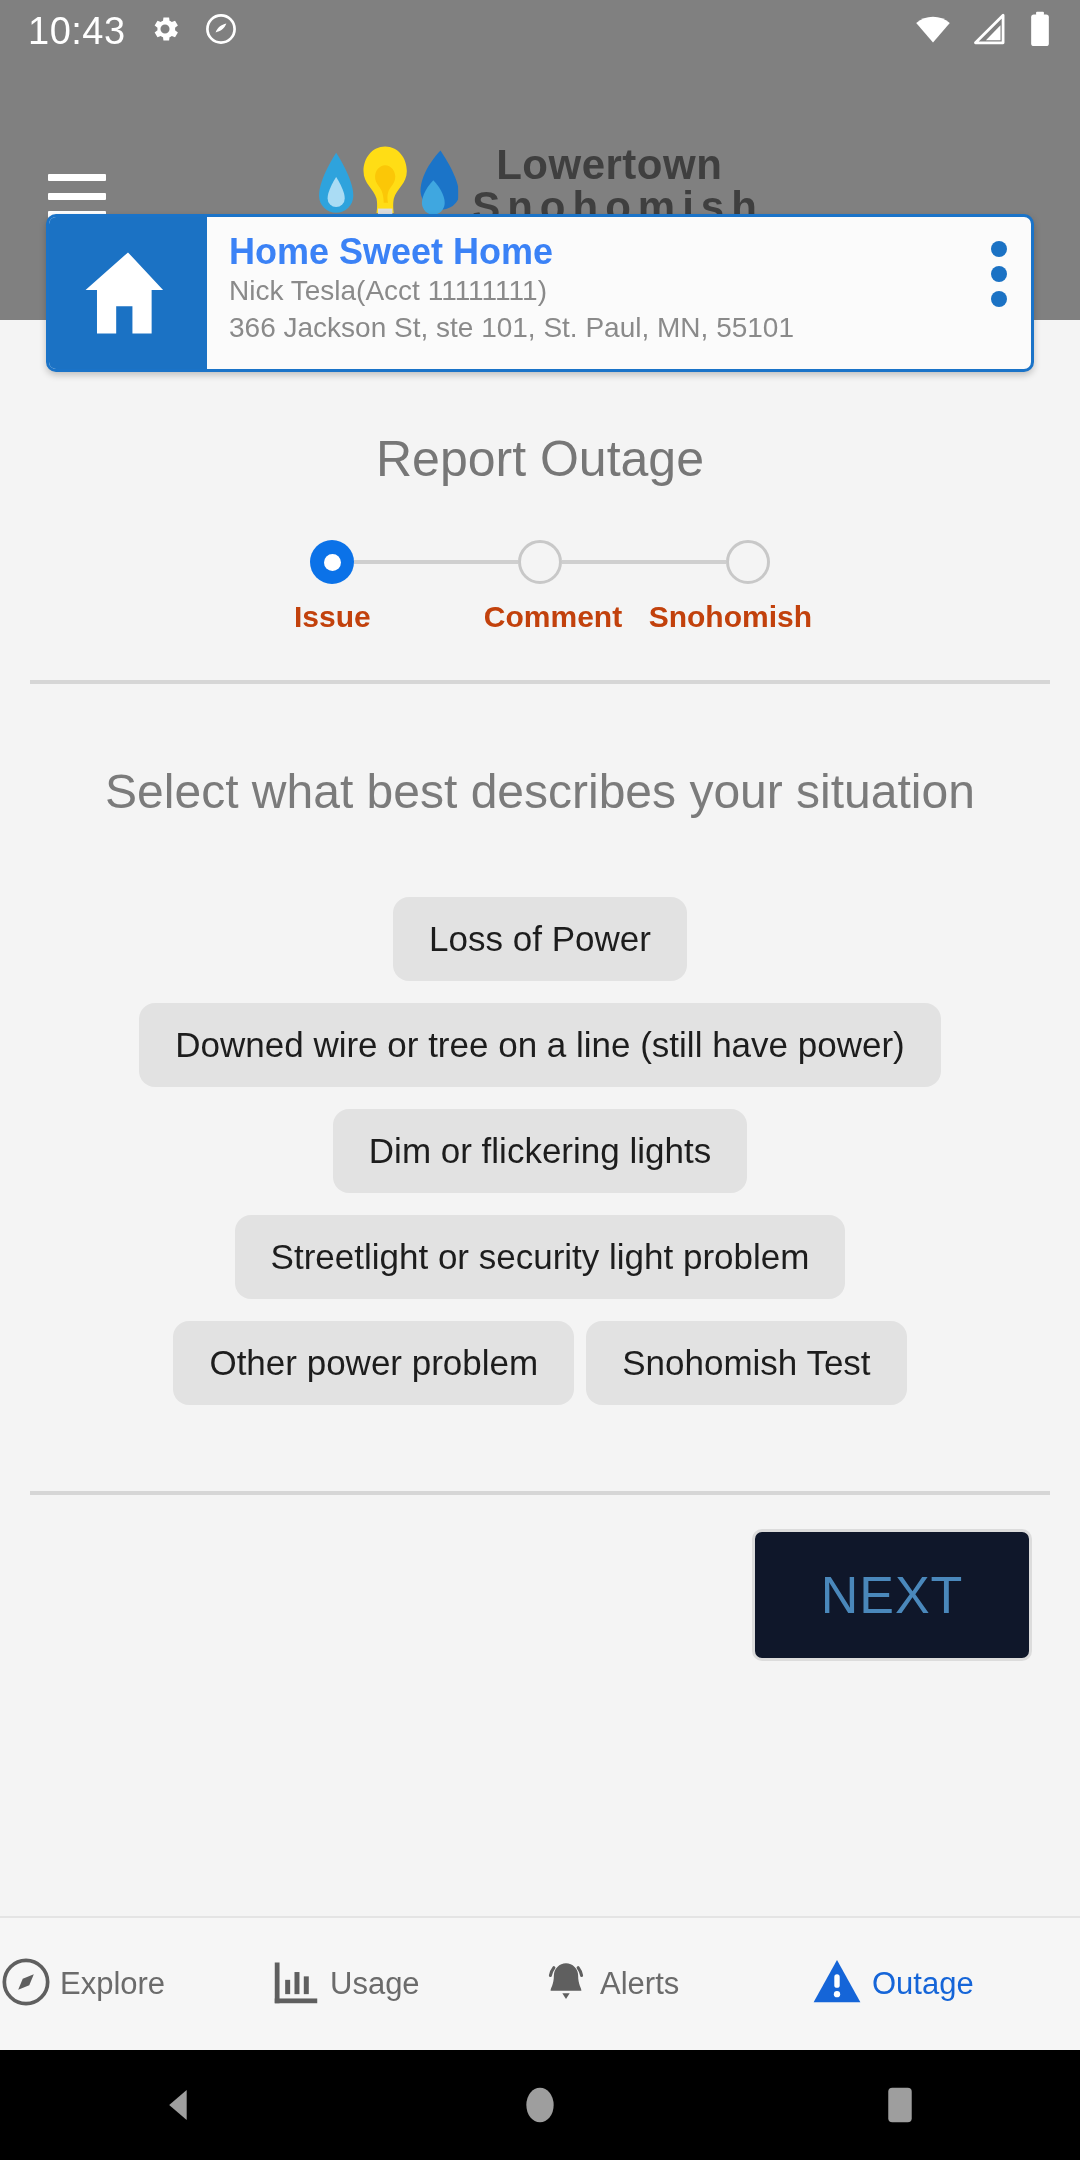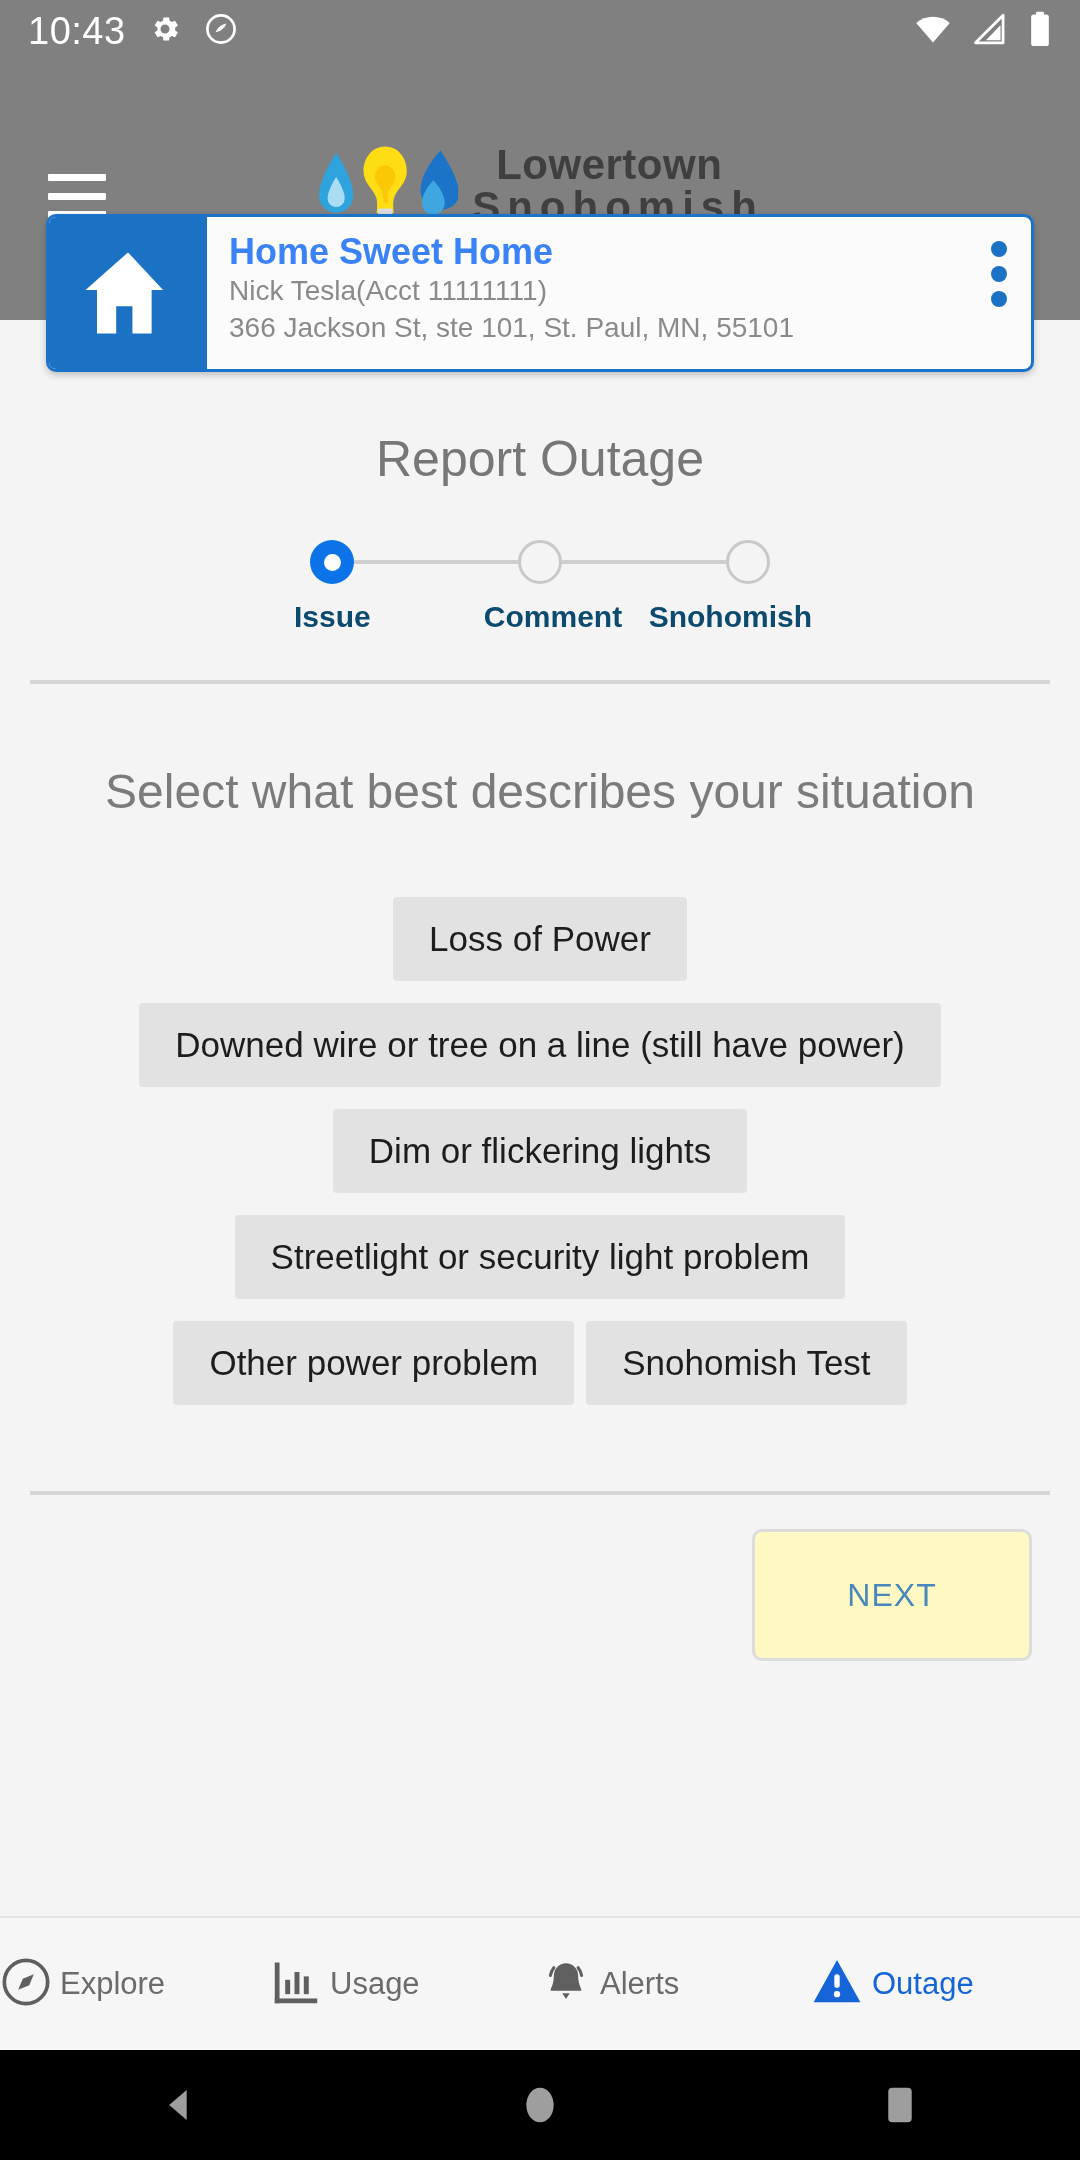--- a/index.html
+++ b/index.html
@@ -98,21 +98,21 @@
   }
   .stepper-track{ display:flex; align-items:center; }
   .step-dot{ width:44px; height:44px; border-radius:50%; flex:none;
              display:flex; align-items:center; justify-content:center; }
   .step-dot.active{ background:#0b72e8; }
   .step-dot.active::after{ content:""; width:17px; height:17px; border-radius:50%; background:#fff; }
   .step-dot.idle{ border:3px solid #c8c8c8; background:transparent; }
   .step-line{ flex:1; height:4px; background:#cfcfcf; }
   .stepper-labels{ display:flex; margin-top:16px; }
   .step-label{
-    font-size:30px; font-weight:bold; color:#0c4a6e;
+    font-size:30px; font-weight:bold; color:#c2410c;
     text-align:center; flex:1;
   }
   .step-label:first-child{ text-align:left; margin-left:-16px; }
   .step-label:last-child{ text-align:right; margin-right:-42px; }
 
   .divider{
     height:4px; background:#d6d6d6;
     margin:46px 30px 0;
   }
 
@@ -121,41 +121,41 @@
     margin-top:80px;
   }
 
   .chips{
     margin-top:78px;
     display:flex; flex-direction:column; align-items:center; gap:22px;
   }
   .chip-row{ display:flex; gap:12px; justify-content:center; }
   .chip{
     background:#e2e2e2;
-    border-radius:4px;
+    border-radius:16px;
     padding:22px 36px;
     font-size:35px;
     color:#1d1d1d;
     cursor:pointer;
     white-space:nowrap;
   }
 
   .divider-bottom{
     height:4px; background:#d6d6d6;
     margin:86px 30px 0;
   }
 
   .next-wrap{ display:flex; justify-content:flex-end; padding:34px 48px 0; }
   .next-btn{
     width:280px; height:132px;
     border:3px solid #dcdcdc;
     border-radius:10px;
-    background:#fef9c3;
+    background:#0f172a;
     color:#4a88bb;
-    font-size:32px;
+    font-size:52px;
     letter-spacing:1px;
     cursor:pointer;
     font-family:"Liberation Sans", sans-serif;
   }
 
   
   .bottom-nav{
     position:absolute; left:0; right:0; bottom:110px;
     height:134px; background:#f6f6f6;
     border-top:2px solid #e4e4e4;

